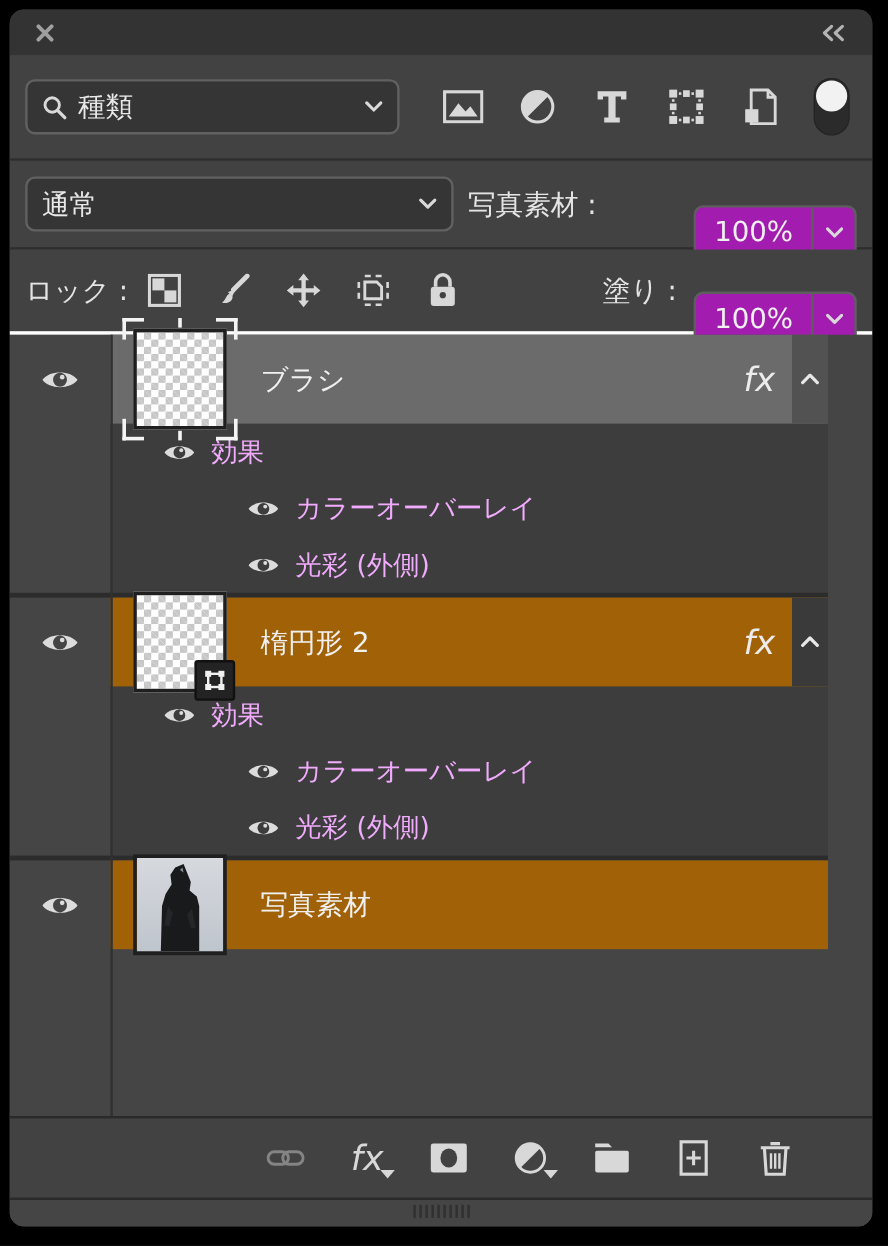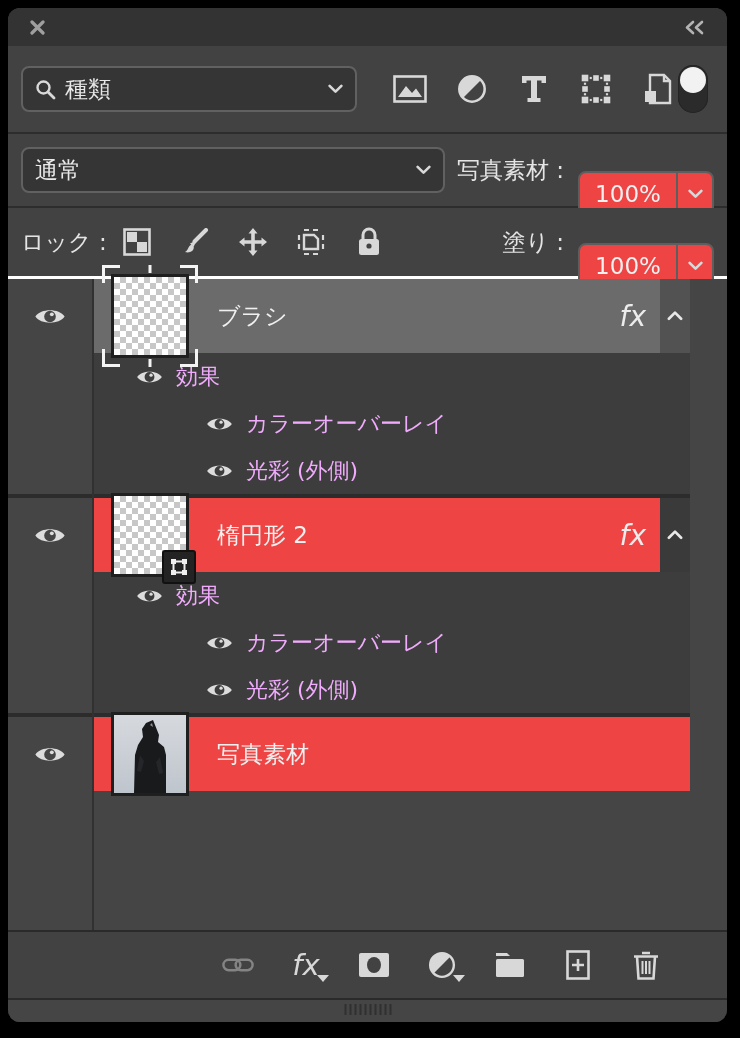--- a/index.html
+++ b/index.html
@@ -15,41 +15,41 @@
     font-size:25px;color:#ececec;letter-spacing:1px;}
   .menu-btn{margin-left:auto;margin-right:22px;align-self:center;display:flex;flex-direction:column;gap:4px;}
   .menu-btn i{display:block;width:26px;height:3px;background:#c9c9c9;}
   
   .ctl-row{display:flex;align-items:center;padding:0 13px;border-bottom:2px solid #2d2d2d;flex:none;background:#424242;}
   .filter-row{height:86px;}
   .blend-row{height:72px;}
   .lock-row{height:68px;border-bottom:3px solid #ffffff;}
   .select{height:46px;border:2px solid #616161;border-radius:8px;background:#353535;
     display:flex;align-items:center;padding:0 12px;box-sizing:border-box;color:#e8e8e8;font-size:23px;}
-  .search-select{width:336px;gap:9px;}
-  .mode-select{width:424px;}
+  .search-select{width:312px;gap:9px;}
+  .mode-select{width:357px;}
   .select .chev{margin-left:auto;}
   .label{color:#e4e4e4;font-size:23px;white-space:nowrap;}
   .value-box{margin-left:auto;width:136px;height:46px;border:2px solid #5e5e5e;border-radius:8px;
-    background:#ef4444;box-sizing:border-box;display:flex;overflow:hidden;margin-top:48px;}
+    background:#a21caf;box-sizing:border-box;display:flex;overflow:hidden;margin-top:48px;}
   .value-cell{flex:1;display:flex;align-items:center;justify-content:center;color:#f0f0f0;font-size:23px;}
   .chev-cell{width:34px;border-left:2px solid #5e5e5e;display:flex;align-items:center;justify-content:center;}
   .filter-icons{display:flex;align-items:center;gap:28px;margin-left:36px;color:#d8d8d8;}
   .filter-icons .fbtn{width:34px;height:34px;display:flex;align-items:center;justify-content:center;}
   .toggle{margin-left:auto;margin-right:6px;width:30px;height:48px;border-radius:15px;background:#2b2b2b;
     box-shadow:inset 0 0 0 1px #242424;position:relative;}
   .toggle .knob{position:absolute;left:2px;top:2px;width:26px;height:26px;border-radius:50%;background:#f2f2f2;}
   .lock-icons{display:flex;align-items:center;gap:26px;margin-left:14px;color:#d8d8d8;}
   .lock-icons .lbtn{width:32px;height:32px;display:flex;align-items:center;justify-content:center;}
   
   .layers{flex:1;background:#454545;position:relative;padding-right:37px;}
   .layers::before{content:'';position:absolute;left:84px;top:0;bottom:0;width:2px;background:#313131;z-index:5;}
   .layer-row{display:flex;height:74px;align-items:stretch;}
   .eye-col{width:84px;flex:none;display:flex;align-items:center;justify-content:center;}
-  .row-body{flex:1;display:flex;align-items:center;padding-left:10px;position:relative;background:#ef4444;}
+  .row-body{flex:1;display:flex;align-items:center;padding-left:10px;position:relative;background:#a16207;}
   .layer-row.selected .row-body{background:#6b6b6b;}
   .collapse-cell{width:30px;align-self:stretch;display:flex;align-items:center;justify-content:center;background:#3a3a3a;flex:none;}
   .layer-row.selected .collapse-cell{background:#525252;}
   .fx-badge{margin-left:auto;margin-right:14px;font-style:italic;font-size:28px;color:#ececec;}
   .layer-name{color:#f0f0f0;font-size:23px;margin-left:28px;white-space:nowrap;}
   .thumb-wrap{position:relative;flex:none;}
   .thumb{width:72px;height:78px;border:3px solid #1f1f1f;box-sizing:content-box;}
   .checker{background-color:#fff;background-image:
     linear-gradient(45deg,#c7c7c7 25%,transparent 25%,transparent 75%,#c7c7c7 75%),
     linear-gradient(45deg,#c7c7c7 25%,transparent 25%,transparent 75%,#c7c7c7 75%);

